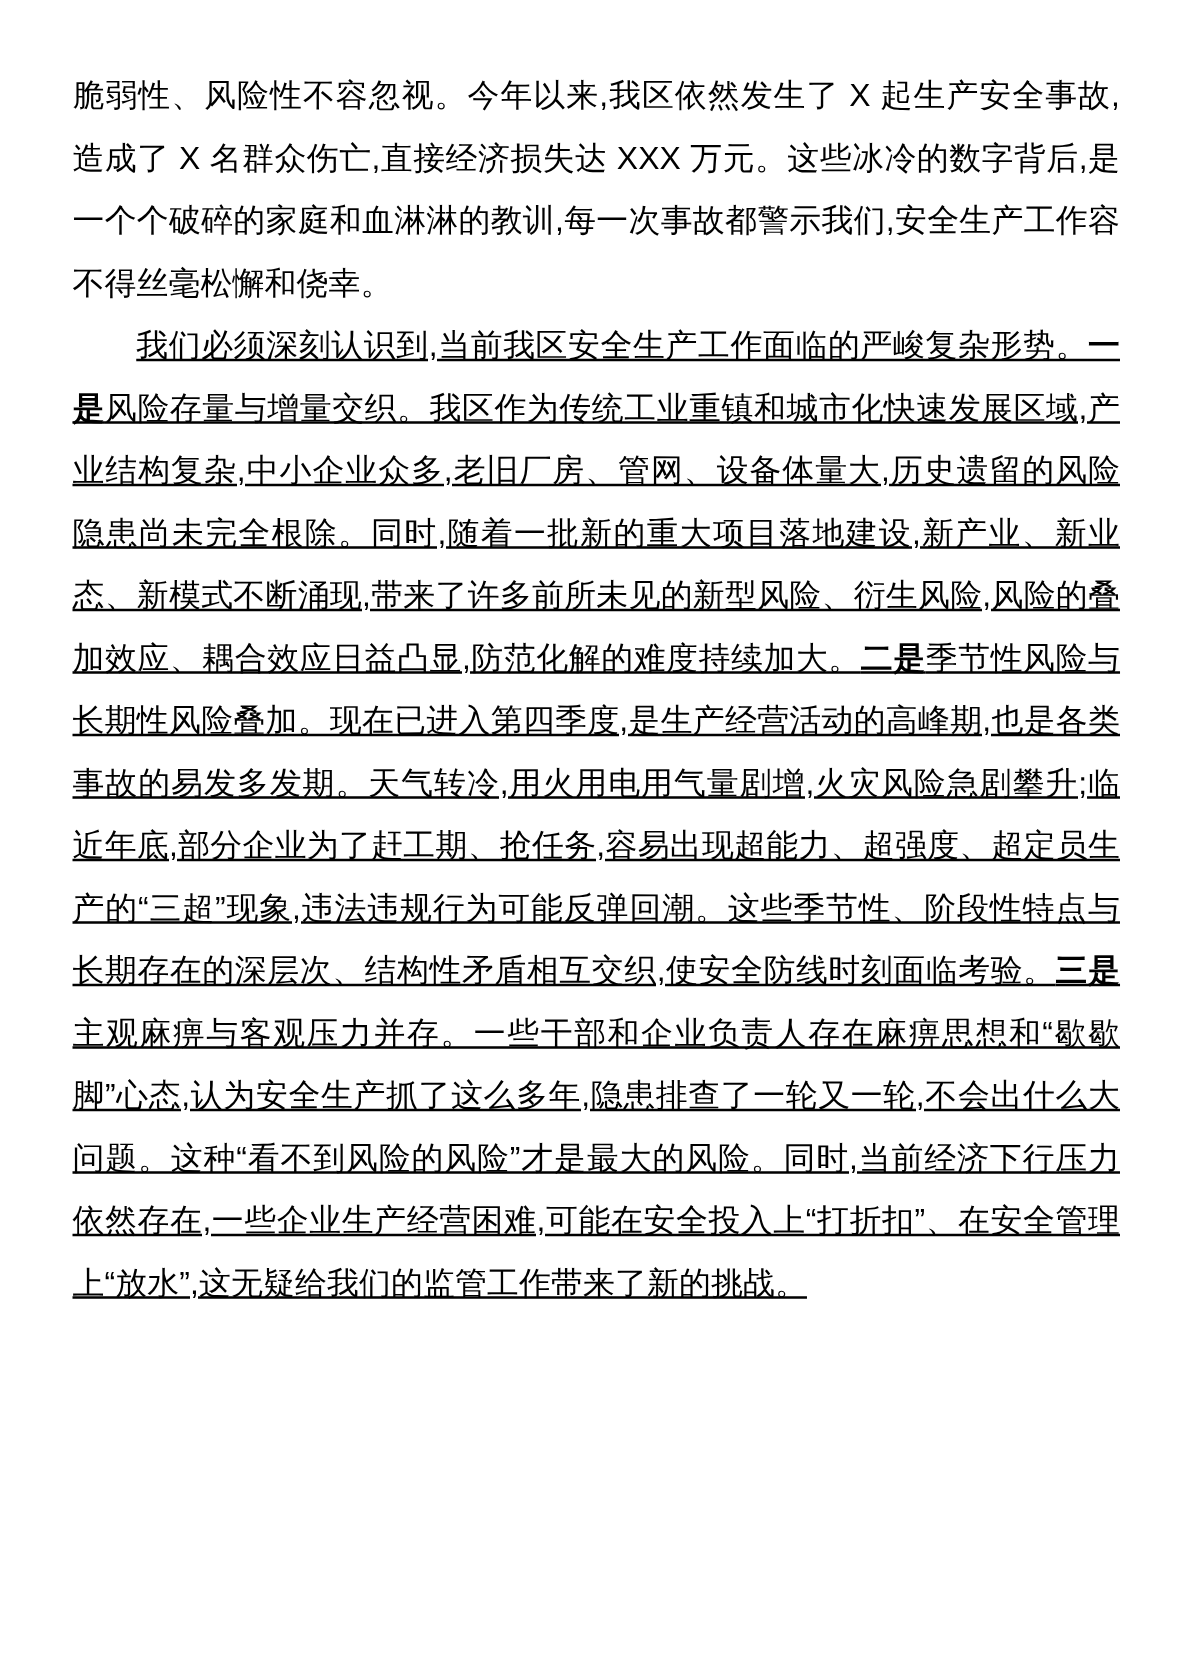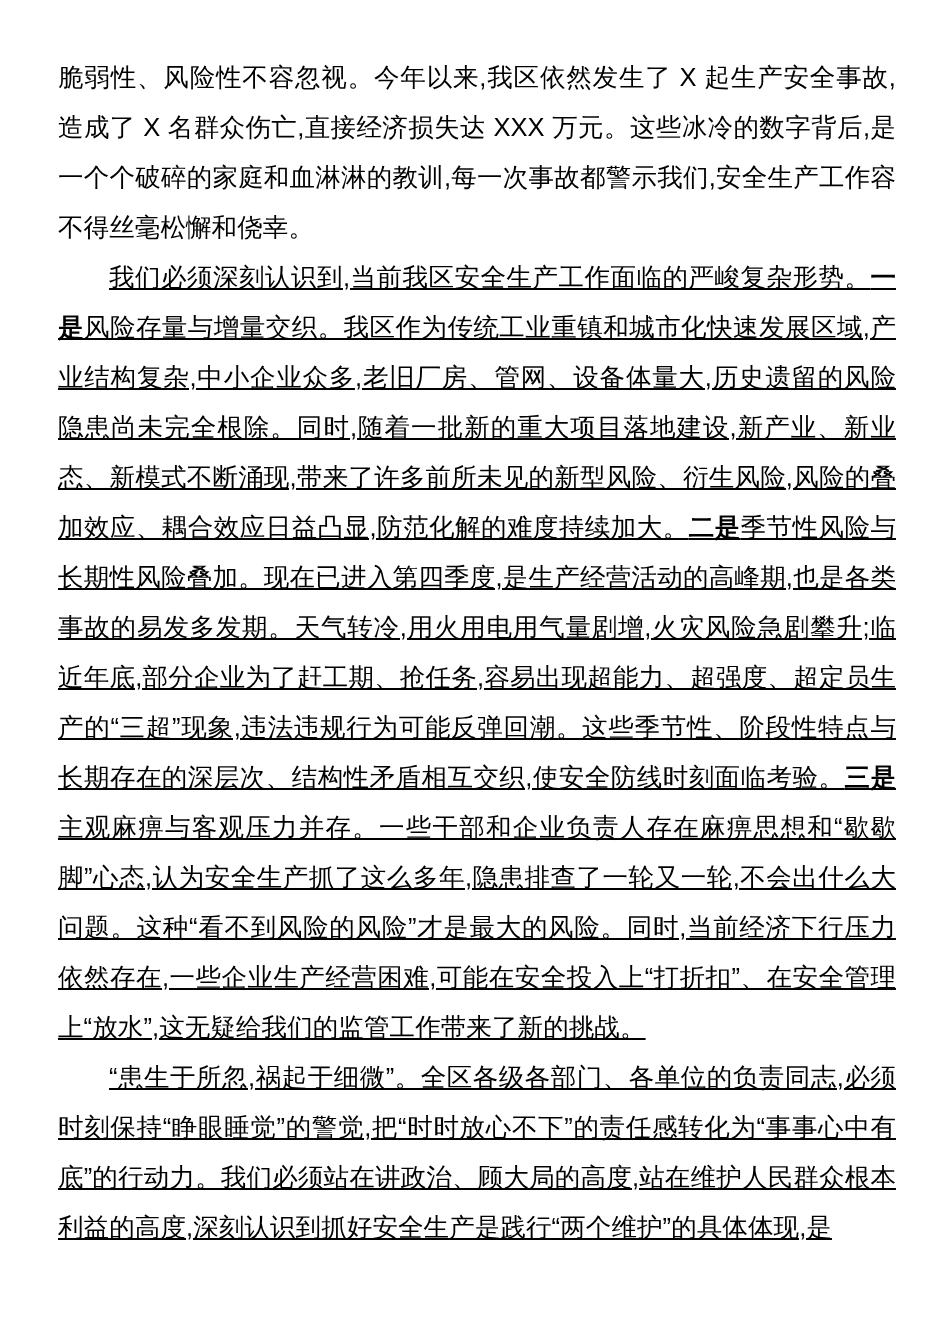--- a/index.html
+++ b/index.html
@@ -44,15 +44,14 @@
     font-weight: 700;
   }
 </style>
 </head>
 <body>
 
 <div class="page">
   <div class="doc-body">
     <p class="para"><span>脆弱性、风险性不容忽视。今年以来,我区依然发生了 X 起生产安全事故,造成了 X 名群众伤亡,直接经济损失达 XXX 万元。这些冰冷的数字背后,是一个个破碎的家庭和血淋淋的教训,每一次事故都警示我们,安全生产工作容不得丝毫松懈和侥幸。</span></p>
     <p class="para indent"><span>我们必须深刻认识到,当前我区安全生产工作面临的严峻复杂形势。</span><b class="strong">一是</b><span>风险存量与增量交织。我区作为传统工业重镇和城市化快速发展区域,产业结构复杂,中小企业众多,老旧厂房、管网、设备体量大,历史遗留的风险隐患尚未完全根除。同时,随着一批新的重大项目落地建设,新产业、新业态、新模式不断涌现,带来了许多前所未见的新型风险、衍生风险,风险的叠加效应、耦合效应日益凸显,防范化解的难度持续加大。</span><b class="strong">二是</b><span>季节性风险与长期性风险叠加。现在已进入第四季度,是生产经营活动的高峰期,也是各类事故的易发多发期。天气转冷,用火用电用气量剧增,火灾风险急剧攀升;临近年底,部分企业为了赶工期、抢任务,容易出现超能力、超强度、超定员生产的“三超”现象,违法违规行为可能反弹回潮。这些季节性、阶段性特点与长期存在的深层次、结构性矛盾相互交织,使安全防线时刻面临考验。</span><b class="strong">三是</b><span>主观麻痹与客观压力并存。一些干部和企业负责人存在麻痹思想和“歇歇脚”心态,认为安全生产抓了这么多年,隐患排查了一轮又一轮,不会出什么大问题。这种“看不到风险的风险”才是最大的风险。同时,当前经济下行压力依然存在,一些企业生产经营困难,可能在安全投入上“打折扣”、在安全管理上“放水”,这无疑给我们的监管工作带来了新的挑战。</span></p>
-    <p class="para indent"><span>“患生于所忽,祸起于细微”。全区各级各部门、各单位的负责同志,必须时刻保持“睁眼睡觉”的警觉,把“时时放心不下”的责任感转化为“事事心中有底”的行动力。我们必须站在讲政治、顾大局的高度,站在维护人民群众根本利益的高度,深刻认识到抓好安全生产是践行“两个维护”的具体体现,是</span></p>
   </div>
 </div>
 
 </body></html>

